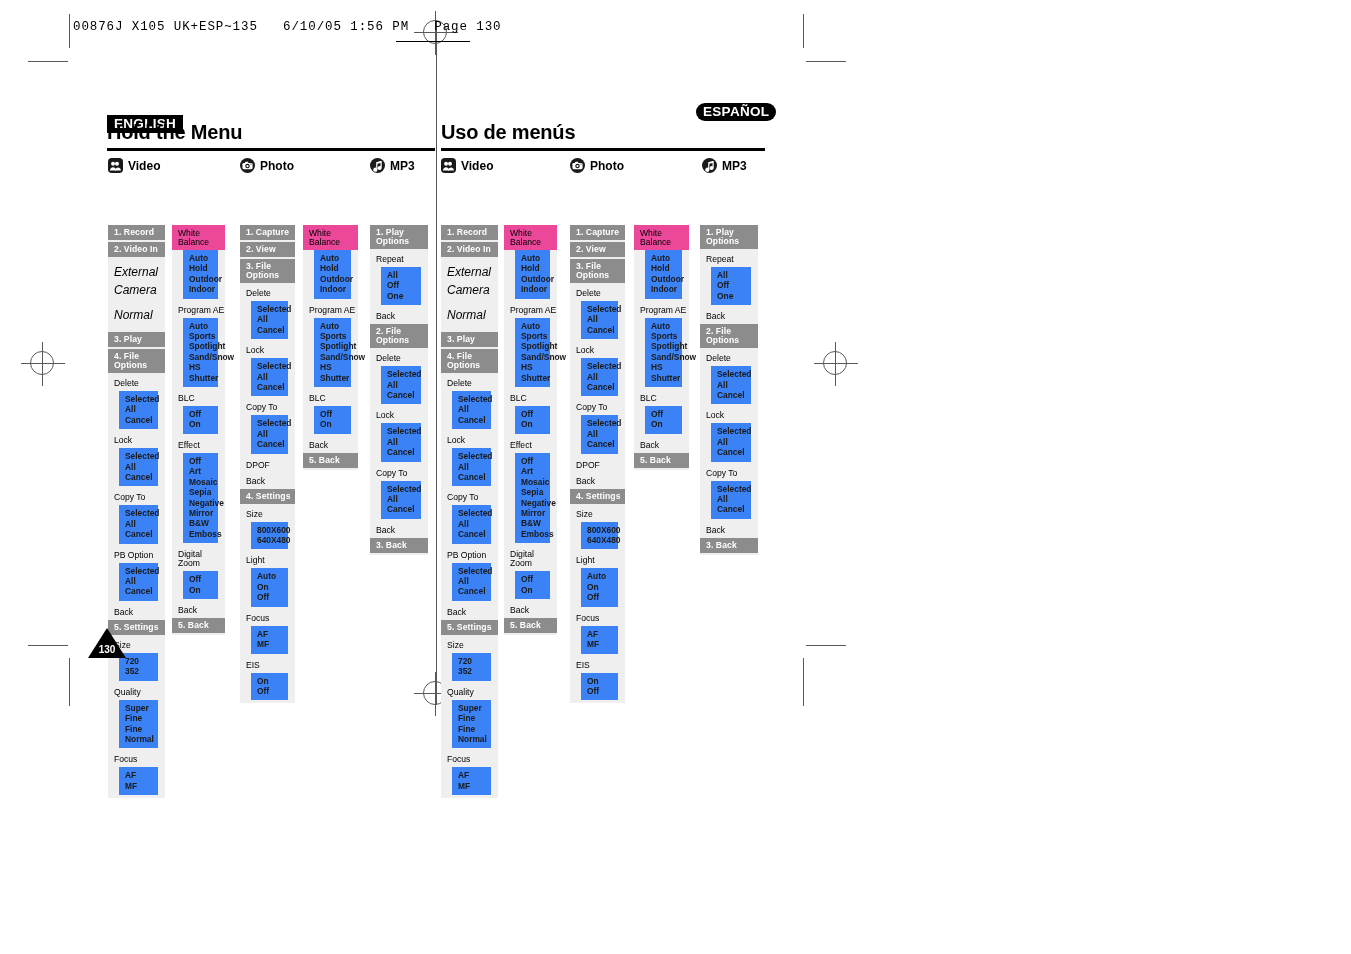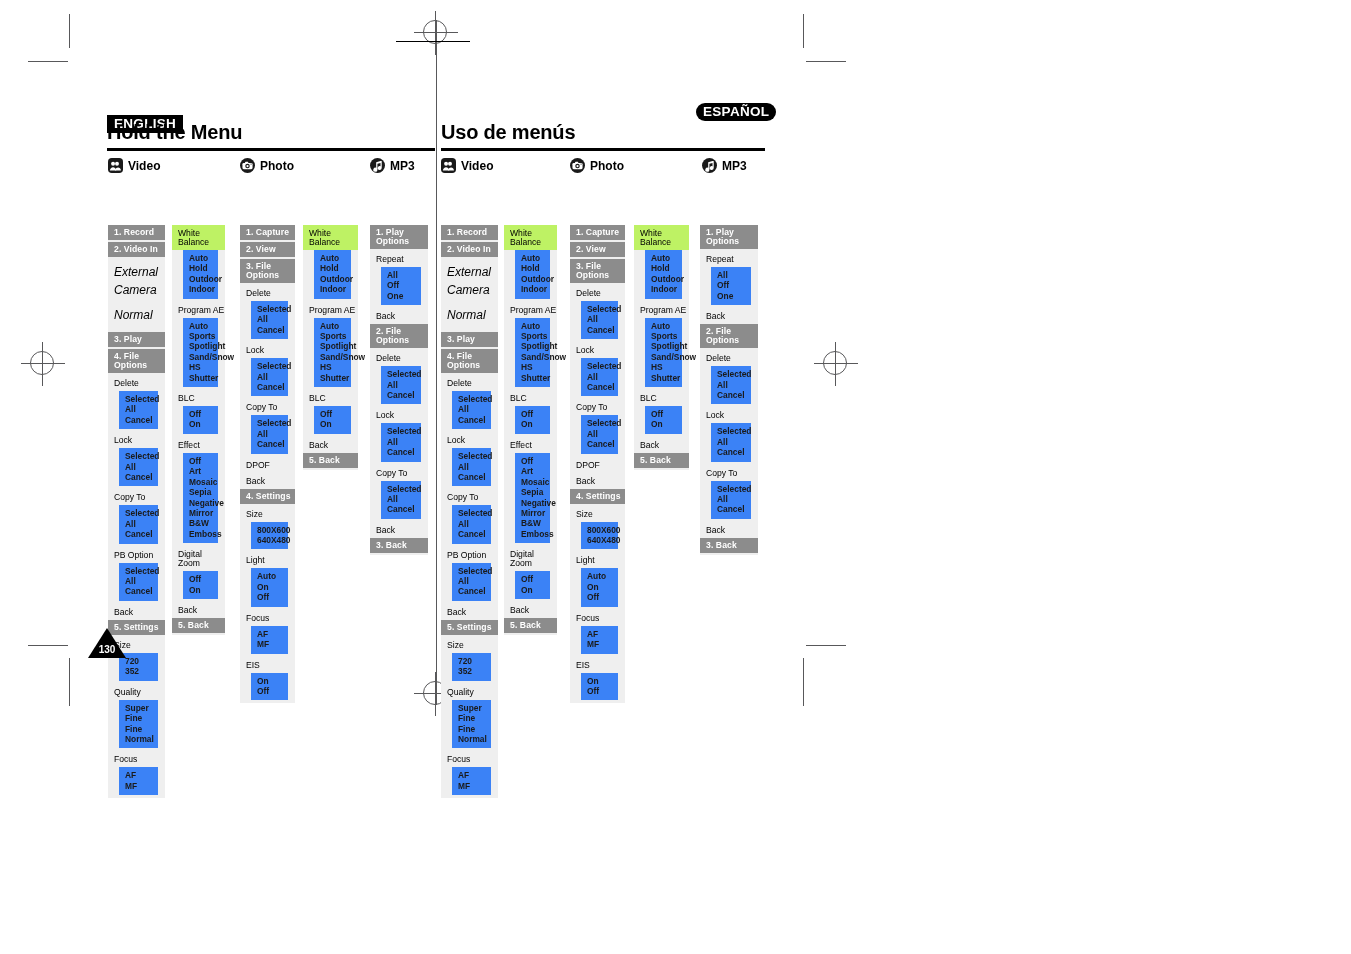--- a/index.html
+++ b/index.html
@@ -49,21 +49,21 @@
   
   .col{position:absolute;background:#efefef;box-sizing:border-box;padding:0;margin-top:44px;}
 
   .num{
     background:#8c8c8c;color:#ffffff;font-size:8.6px;font-weight:bold;
     padding:3px 0 3px 6px;margin:0 0 2px 0;line-height:9px;letter-spacing:.1px;
   }
   .cat{
     color:#000;font-size:8.6px;padding:4px 0 3px 6px;line-height:9px;
   }
-  .cat.shaded{background:#bef264;}
+  .cat.shaded{background:#ec4899;}
   .opts{
     background:#3b82f6;margin:0 7px 0 11px;padding:3px 0 4px 0;font-weight:bold;
   }
   .opts div{font-size:8.4px;color:#1a1a1a;padding:0 0 0 6px;line-height:10.4px;}
   .plainitem{font-size:12px;color:#000;padding:4px 0 3px 6px;line-height:18px;font-style:italic;}
   .gap{height:5px;}
   .gap-sm{height:3px;}
 
   
   .pagebadge{position:absolute;width:0;height:0;}
@@ -106,20 +106,21 @@
   <div class="cropline" style="left:69px;top:14px;width:1.3px;height:34px;"></div>
   <div class="cropline" style="left:803px;top:14px;width:1.3px;height:34px;"></div>
   <div class="cropline" style="left:28px;top:61px;width:40px;height:1.3px;"></div>
   <div class="cropline" style="left:806px;top:61px;width:40px;height:1.3px;"></div>
   <div class="cropline" style="left:28px;top:645px;width:40px;height:1.3px;"></div>
   <div class="cropline" style="left:806px;top:645px;width:40px;height:1.3px;"></div>
   <div class="cropline" style="left:69px;top:658px;width:1.3px;height:48px;"></div>
   <div class="cropline" style="left:803px;top:658px;width:1.3px;height:48px;"></div>
   <div class="gutter"></div>
 
+  <div class="slug">00876J X105 UK+ESP~135   6/10/05 1:56 PM   Page 130</div>
   <div class="slug-rule"></div>
 
   <div class="lang" style="left:107px;top:103px;margin-top:12px;">ENGLISH</div>
   <div class="title" style="left:107px;top:121px;">Hold the Menu</div>
   <div class="titlerule" style="left:107px;top:148px;width:328px;"></div>
 
   <div class="lang" style="left:696px;top:103px;border-radius:9px;">ESPAÑOL</div>
   <div class="title" style="left:441px;top:121px;">Uso de menús</div>
   <div class="titlerule" style="left:441px;top:148px;width:324px;"></div>
 

